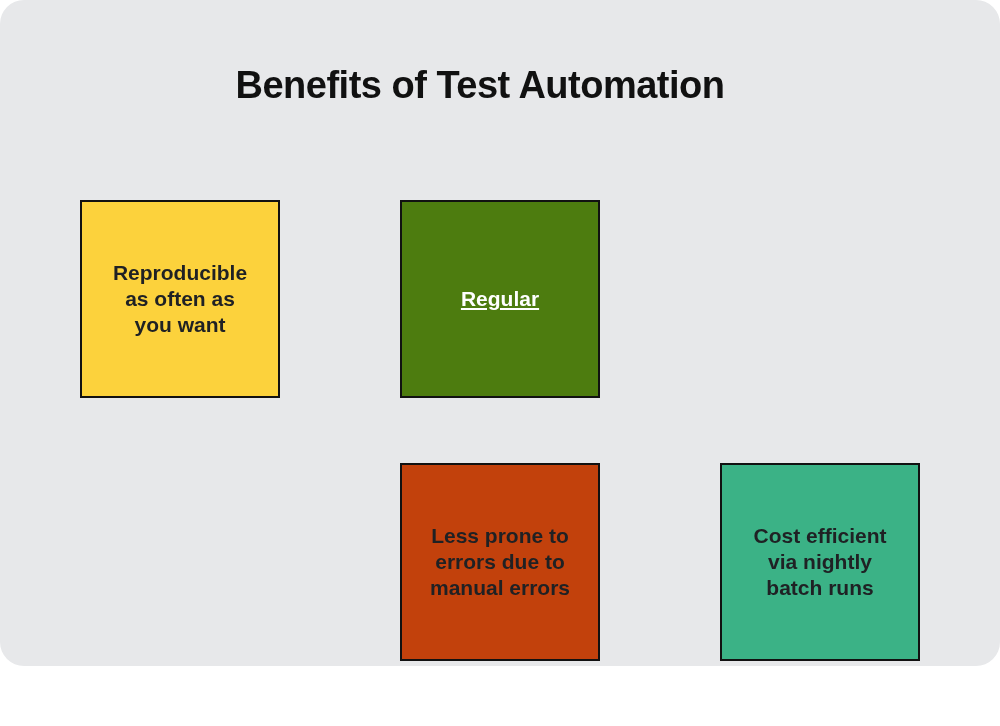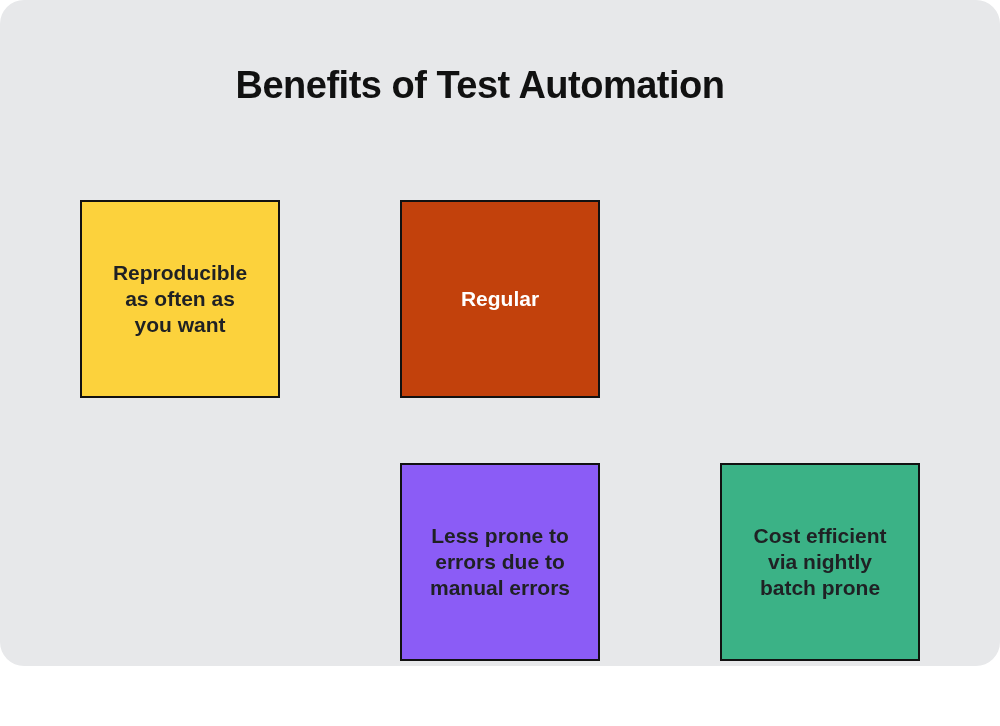--- a/index.html
+++ b/index.html
@@ -53,25 +53,25 @@
 <body>
 
 <div class="canvas" style="background-color: rgb(231, 232, 234);">
 
   <div class="title" style="color: rgb(17, 17, 17);">Benefits of Test Automation</div>
 
   <div class="card r0 c0" style="background-color: rgb(252, 210, 60); color: rgb(31, 33, 36);">Reproducible
 as often as
 you want</div>
 
-  <div class="card r0 c1" style="background-color: #c2410c; color: rgb(255, 255, 255);">Regular</div>
+  <div class="card r0 c1" style="background-color: #4d7c0f; color: rgb(255, 255, 255); text-decoration: underline;">Regular</div>
 
 
 
-  <div class="card r1 c1" style="background-color: #8b5cf6; color: rgb(31, 33, 36); text-align: center;">Less prone to
+  <div class="card r1 c1" style="background-color: #c2410c; color: rgb(31, 33, 36); text-align: center;">Less prone to
 errors due to
 manual errors</div>
 
   <div class="card r1 c2" style="background-color: rgb(59, 178, 134); color: rgb(31, 33, 36);">Cost efficient
 via nightly
-batch prone</div>
+batch runs</div>
 
 </div>
 
 </body></html>

